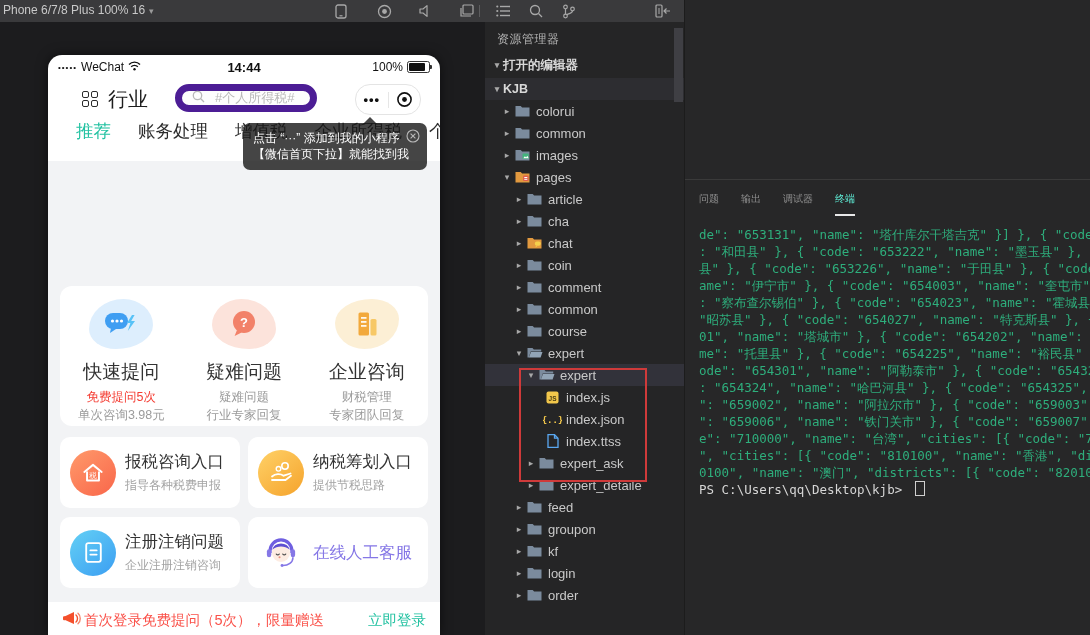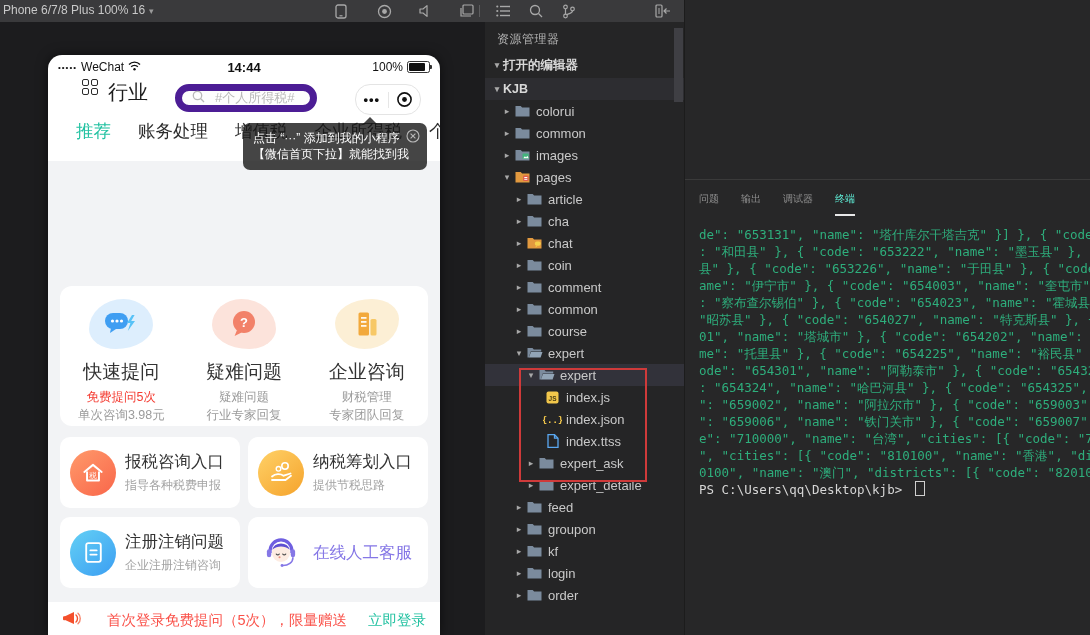--- a/index.html
+++ b/index.html
@@ -21,21 +21,21 @@
   .statusbar{height:24px;display:flex;align-items:center;padding:0 10px;font-size:12px;color:#111}
   .sb-left{display:flex;align-items:center;gap:4px;width:130px}
   .sb-dots{font-size:8px;letter-spacing:1px}
   .sb-carrier{font-size:12px}
   .sb-time{flex:1;text-align:center;font-size:13px;font-weight:bold}
   .sb-right{display:flex;align-items:center;gap:4px;width:130px;justify-content:flex-end}
   .battery{width:21px;height:10px;border:1px solid #333;border-radius:2.5px;position:relative;display:inline-block}
   .battery i{position:absolute;left:1px;top:1px;bottom:1px;width:16px;background:#111;border-radius:1px}
   .battery:after{content:"";position:absolute;right:-3px;top:2.5px;width:2px;height:4px;background:#333;border-radius:0 1px 1px 0}
 
-  .pheader{height:40px;position:relative;display:flex;}
+  .pheader{height:40px;position:relative;display:flex;align-items:center}
   .grid-icon{margin-left:34px;width:17px;height:17px;display:grid;grid-template-columns:7px 7px;grid-template-rows:7px 7px;gap:2px}
   .grid-icon i{border:1.6px solid #2b2b2b;border-radius:2px}
   .app-title{margin-left:9px;font-size:20px;color:#1d1d1d}
   .searchpill{position:absolute;left:127px;top:5px;width:142px;height:28px;border:7px solid #4c1d95;background:#fdfdfd;
               border-radius:15px;display:flex;align-items:center;padding-left:10px;gap:10px;box-sizing:border-box}
   .searchpill span{font-size:13px;color:#b9b9b9}
   .capsule{position:absolute;left:307px;top:5px;width:64px;height:29px;border:1px solid #e4e4e4;border-radius:15px;
            background:#fff;display:flex;align-items:center}
   .capsule .dots{flex:1;text-align:center;font-size:13px;letter-spacing:1px;color:#111;font-weight:bold;line-height:10px}
   .capsule .cdiv{width:1px;height:16px;background:#e6e6e6}
@@ -75,21 +75,21 @@
   .eg1{background:linear-gradient(140deg,#ffd167,#f5a32c)}
   .eg2{background:linear-gradient(140deg,#64d0f5,#3b9ef2)}
   .eg3{background:transparent}
   .etitle{font-size:16.5px;color:#333;margin-bottom:4px;white-space:nowrap}
   .esub{font-size:12px;color:#a3a3a3;white-space:nowrap}
   .purple-label{font-size:16.5px;color:var(--purple)}
 
   
   .notice{position:absolute;left:0;top:441px;width:392px;height:37px;background:#fff;display:flex;align-items:center;
           padding:0 14px;box-sizing:border-box}
-  .notice-text{margin-left:26px;font-size:14.5px;color:#fa5149;flex:1;white-space:nowrap;overflow:hidden}
+  .notice-text{margin-left:3px;font-size:14.5px;color:#fa5149;flex:1;white-space:nowrap;overflow:hidden}
   .notice-action{font-size:14.5px;color:var(--teal);white-space:nowrap}
 
   
   .explorer{position:absolute;left:485px;top:22px;width:199px;height:613px;background:#252526;color:#cccccc;overflow:hidden}
   .exp-title{position:absolute;left:12px;top:9px;font-size:12px;color:#b3b3b3;letter-spacing:.5px}
   .exp-row{position:absolute;left:0;width:100%;height:22px;display:flex;align-items:center;font-size:12.5px;font-weight:bold;color:#d8d8d8}
   .exp-row .arr{width:12px;text-align:center;font-size:9px;color:#a8a8a8;margin-left:6px}
   .exp-row.kjb{background:#2d2d31}
   .tree{position:absolute;left:0;top:78px;width:100%}
   .trow{height:22px;display:flex;align-items:center;font-size:13px;color:#c9c9c9;white-space:nowrap;cursor:default}

